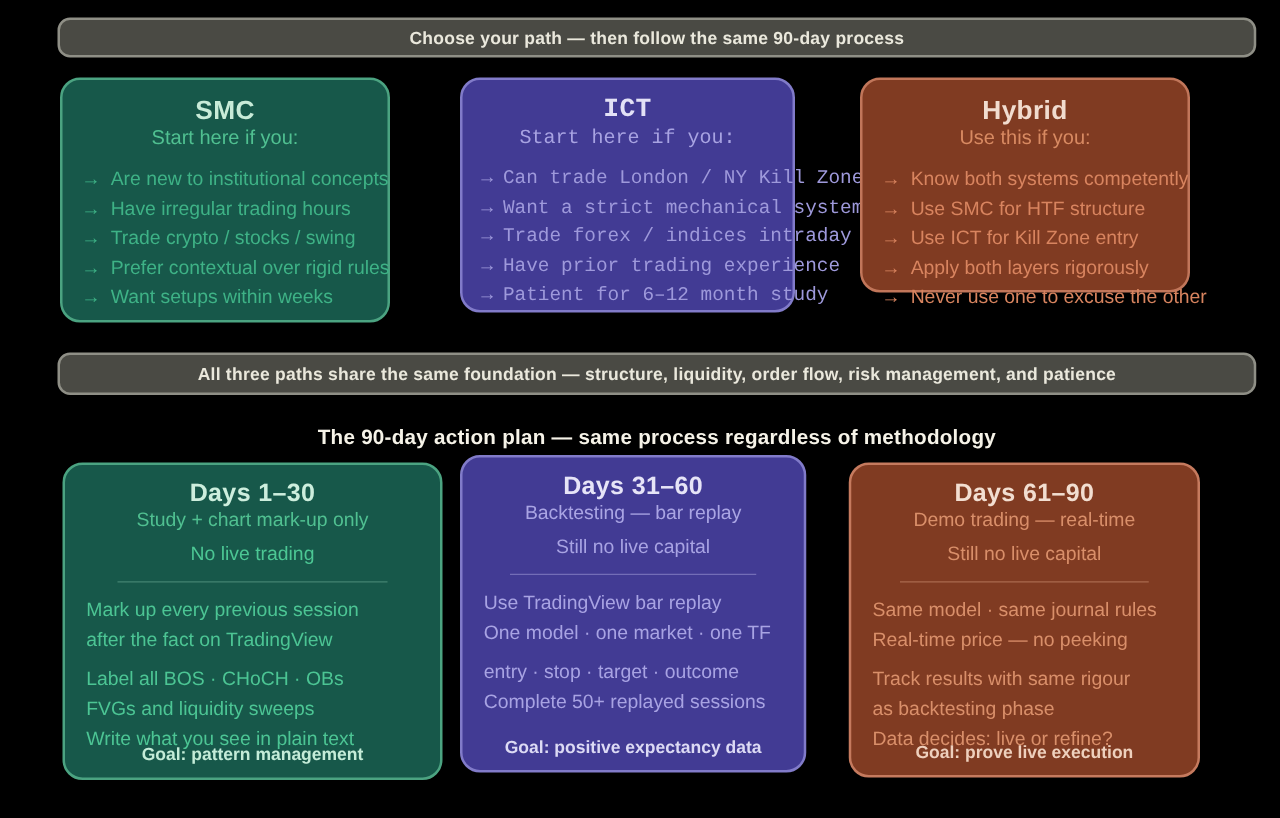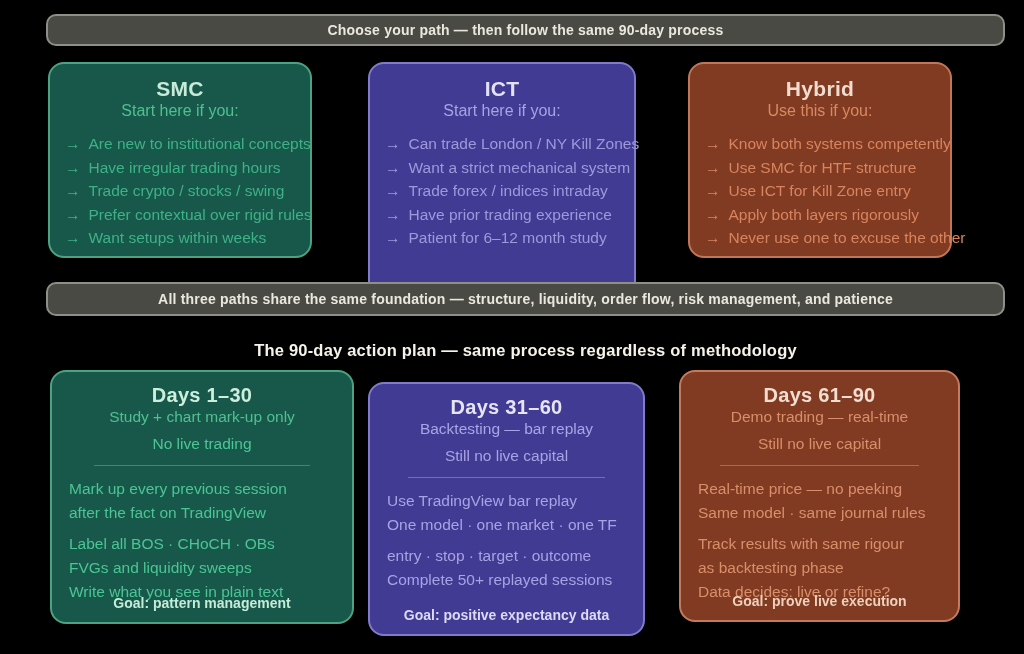--- a/index.html
+++ b/index.html
@@ -40,24 +40,24 @@
   .plan .card-subtitle{font-size:15.5px;}
   .note{text-align:center;font-size:15.5px;color:var(--note);margin-top:9px;}
   .divider{width:72%;height:1px;margin:12px auto 11px;background:var(--divider);}
   .bodytext{padding:0 17px;}
   .para{margin-bottom:7px;}
   .body-line{font-size:15.5px;line-height:24px;color:var(--text);white-space:nowrap;}
   .goal{position:absolute;left:0;bottom:11px;width:100%;text-align:center;
         font-size:14px;font-weight:bold;color:var(--goal);}
   
   #pc0{left:48px; top:62px; width:264px;height:196px;}
-  #pc1{left:368px;top:62px; width:268px;height:252px;}
-  #pc2{left:688px;top:62px; width:264px;height:196px;}
+  #pc1{left:368px;top:62px; width:268px;height:188px;font-family:Liberation Mono, monospace;}
+  #pc2{left:688px;top:62px; width:264px;height:172px;}
   #dc0{left:50px; top:370px;width:304px;height:254px;}
-  #dc1{left:368px;top:382px;width:277px;height:254px;}
+  #dc1{left:368px;top:364px;width:277px;height:254px;}
   #dc2{left:679px;top:370px;width:281px;height:252px;}
 </style>
 </head>
 <body>
 
 <div class="stage" style="--page_bg: #000000; --banner_fill: #4a4a44; --banner_border: #8f8f86; --banner_text: #eae8dc; --heading: #f6f3e8;">
 
   <div class="banner top">
     <span>Choose your path — then follow the same 90-day process</span>
   </div>
@@ -141,22 +141,22 @@
     <div class="goal">Goal: positive expectancy data</div>
   </div>
 
   <div class="card plan" id="dc2" style="--fill: #803b22; --border: #c57a5e; --title: #f2ded1; --subtitle: #d98f6a; --note: #d98f6a; --text: #d98f6a; --goal: #eed0bd; --divider: rgba(230,175,145,0.4);">
     <div class="card-title">Days 61–90</div>
     <div class="card-subtitle">Demo trading — real-time</div>
     <div class="note">Still no live capital</div>
     <div class="divider"></div>
     <div class="bodytext">
       <div class="para">
+        <div class="body-line">Same model · same journal rules</div>
         <div class="body-line">Real-time price — no peeking</div>
-        <div class="body-line">Same model · same journal rules</div>
       </div>
       <div class="para">
         <div class="body-line">Track results with same rigour</div>
         <div class="body-line">as backtesting phase</div>
         <div class="body-line">Data decides: live or refine?</div>
       </div>
     </div>
     <div class="goal">Goal: prove live execution</div>
   </div>
 

